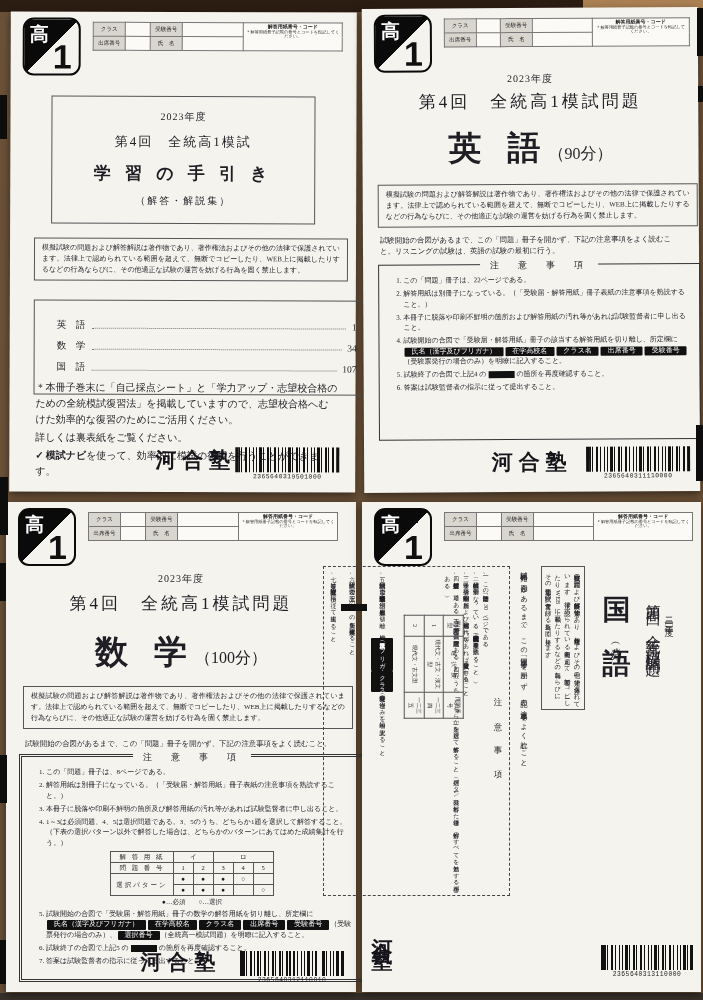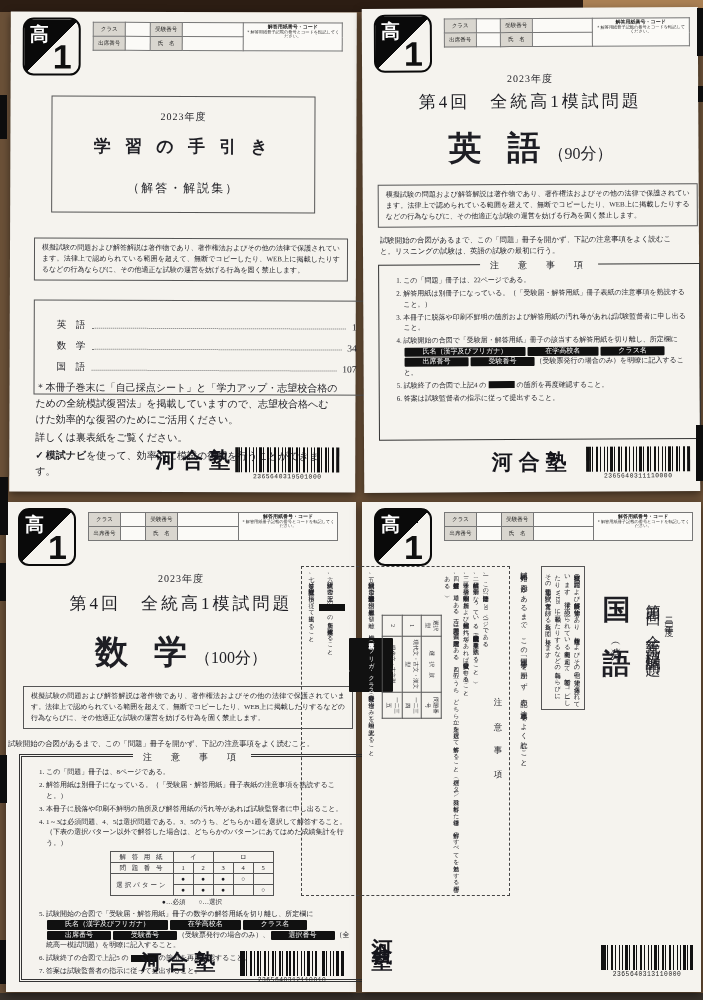--- a/index.html
+++ b/index.html
@@ -32,21 +32,21 @@
   .hform td.code{width:94px;text-align:center;vertical-align:top;padding-top:1px;}
   .hform .code .t{font-size:5px;font-weight:bold;display:block;}
   .hform .code .nt{font-size:4.2px;display:block;color:#333;}
 
   
   .gtitle{position:absolute;top:84px;left:50%;transform:translateX(-50%);width:250px;
           border:1px solid #555;text-align:center;padding:13px 6px 15px;}
   .gtitle .y{font-size:10px;letter-spacing:1px;}
   .gtitle .s{font-size:13px;margin-top:9px;letter-spacing:2px;}
   .gtitle .t{font-size:17px;font-weight:bold;margin-top:11px;letter-spacing:5px;}
-  .gtitle .sub{font-size:12px;margin-top:22px;letter-spacing:2px;}
+  .gtitle .sub{font-size:10px;margin-top:9px;letter-spacing:2px;}
   .copybox{border:1px solid #555;font-size:7px;line-height:1.55;padding:4px 7px;text-align:justify;}
   .tl .copybox{position:absolute;top:226px;left:24px;width:298px;}
   .tocbox{position:absolute;top:288px;left:24px;width:300px;border:1px solid #555;
           padding:10px 22px 12px;font-size:9.5px;}
   .toc-row{display:flex;align-items:flex-end;margin:8px 0;}
   .toc-row .dots{flex:1;border-bottom:1.3px dotted #777;margin:0 6px 3px;}
   .footnotes{position:absolute;top:368px;left:26px;width:302px;font-size:10px;line-height:1.6;}
   .footnotes p{margin:0 0 2px;}
   .chk{font-weight:bold;margin-right:2px;font-family:"Liberation Sans",sans-serif;}
   .bold{font-weight:bold;}
@@ -76,26 +76,26 @@
   .tr .year-c{top:64px;}  .tr .series-c{top:82px;}  .tr .subjline{top:118px;}
   .tr .copybox{position:absolute;top:176px;left:15px;width:304px;}
   .lead{position:absolute;font-size:7.4px;line-height:1.55;}
   .tr .lead{top:226px;left:17px;width:300px;}
   .notesbox{position:absolute;border:1px solid #333;padding:10px 9px 6px;font-size:7px;line-height:1.5;}
   .tr .notesbox{top:256px;left:15px;width:302px;height:158px;}
   .nb-title{position:absolute;top:-6px;left:50%;transform:translateX(-50%);background:#f5f3ee;
             padding:0 10px;font-size:9px;letter-spacing:5px;white-space:nowrap;}
   ol.notes{margin:0;padding-left:15px;list-style:decimal;}
   ol.notes li{margin-bottom:2.5px;}
-  .chip{background:#111;color:#fff;padding:0 18px;border-radius:1px;margin:0 1px;display:inline-block;line-height:1.35;}
+  .chip{background:#111;color:#fff;padding:0 7px;border-radius:1px;margin:0 1px;display:inline-block;line-height:1.35;}
   .redact{display:inline-block;background:#111;width:26px;height:7px;vertical-align:middle;margin:0 2px;}
 
   .bl .year-c{top:70px;}  .bl .series-c{top:90px;}  .bl .subjline{top:128px;}
   .bl .copybox{position:absolute;top:184px;left:17px;width:314px;}
-  .bl .lead{top:236px;left:2px;width:310px;}
+  .bl .lead{top:236px;left:19px;width:310px;}
   .bl .notesbox{top:252px;left:13px;width:322px;height:206px;border:3px double #333;}
   .mtable{border-collapse:collapse;margin:3px auto 1px;font-size:6.5px;}
   .mtable td{border:1px solid #555;text-align:center;height:10px;min-width:15px;padding:0 2px;}
   .mtable td.rl{padding:0 5px;letter-spacing:2px;}
   .mlegend{text-align:center;font-size:6.5px;margin-bottom:2px;}
 
   
   .jp-body{position:absolute;top:64px;left:10px;right:26px;height:332px;writing-mode:vertical-rl;}
   .jp-year{font-size:9px;letter-spacing:2px;padding-top:44px;}
   .jp-series{font-size:15px;letter-spacing:4px;padding-top:26px;margin-left:8px;}
@@ -147,20 +147,21 @@
           <td class="lbl">出席番号</td>
           <td class="blank-s"></td>
           <td class="lbl">氏　名</td>
           <td class="blank-m"></td>
         </tr>
       </tbody>
         </table>
     </div>
     <div class="gtitle">
       <div class="y">2023年度</div>
+      <div class="s">第4回　全統高1模試</div>
       <div class="t">学 習 の 手 引 き</div>
       <div class="sub">（解答・解説集）</div>
     </div>
     <div class="copybox">模擬試験の問題および解答解説は著作物であり、著作権法およびその他の法律で保護されています。法律上で認められている範囲を超えて、無断でコピーしたり、WEB上に掲載したりするなどの行為ならびに、その他適正な試験の運営を妨げる行為を固く禁止します。</div>
     <div class="tocbox">
       <div class="toc-row">
         <span>英　語</span>
         <span class="dots"></span>
         <span>1</span>
       </div>

